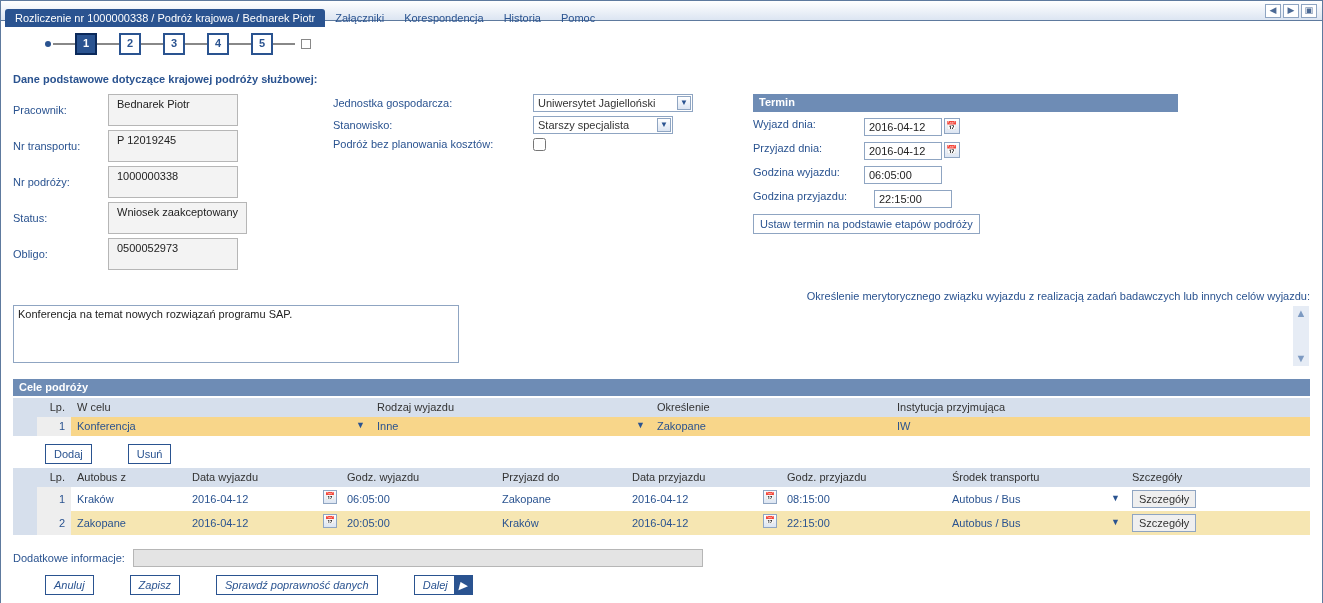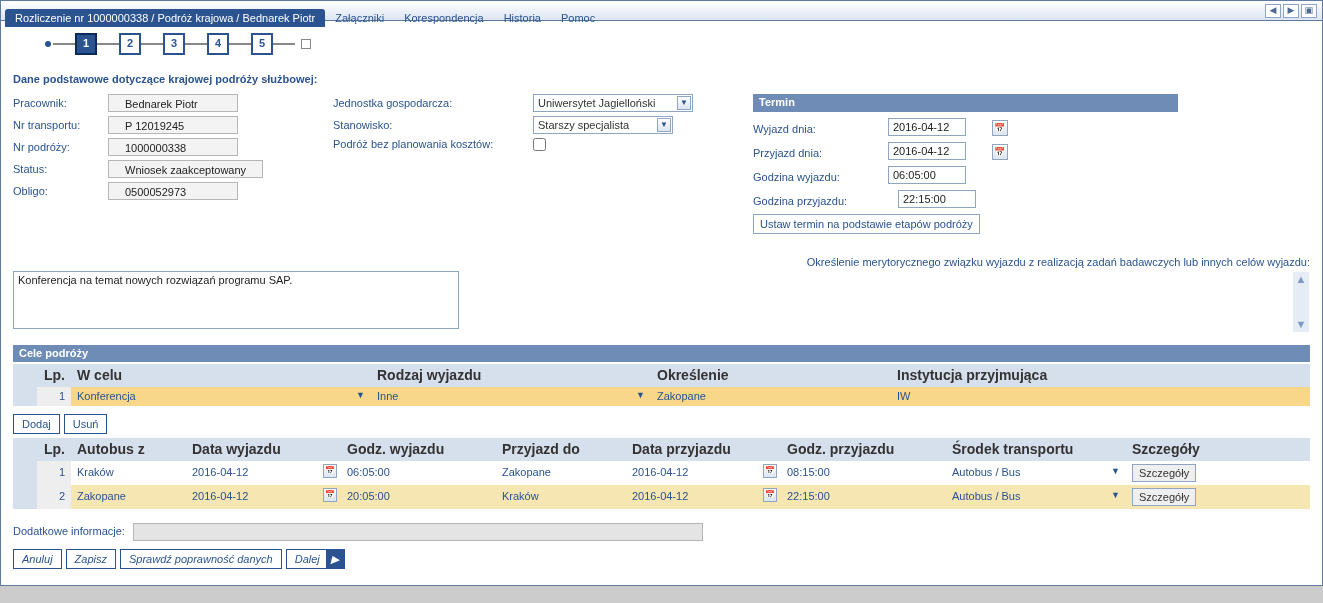--- a/index.html
+++ b/index.html
@@ -82,42 +82,42 @@
   .wizard .end{width:10px;height:10px;border:1px solid #888;background:#fff;margin-left:6px;}
   
   .section-title{color:var(--sap-link);font-weight:bold;margin:0 0 8px 0;}
   
   .basic{display:grid;grid-template-columns: 280px 380px auto;gap:0 40px;}
   .col{}
   .field{display:flex;align-items:center;margin:0 0 4px 0;}
   .field .lbl{width:95px;color:var(--sap-link);}
   .field .lbl.wide{width:200px;}
   .field .val{
-    height:18px;line-height:18px;
+    height:32px;line-height:18px;
     border:1px solid #B6B6B6;
     background:#F3F3F3;
-    padding:0 16px;
+    padding:0 8px;
     min-width:130px;
     color:#222;
     white-space:nowrap;
   }
   .field .select{height:18px;border:1px solid #8FA5C2;background:#fff;padding:0 1px 0 4px;display:flex;align-items:center;min-width:160px;}
   .field .select .sel-arrow{margin-left:auto;width:14px;height:14px;border:1px solid #8FA5C2;background:linear-gradient(#fff,#dce5f2);color:#2A5390;display:flex;align-items:center;justify-content:center;font-size:8px;}
   .field input[type="checkbox"]{margin:0;}
   
   .termin-box{width:425px;}
   .panel-h{
     background:var(--sap-header);
     color:#fff;
     font-weight:bold;
     padding:2px 6px;
     height:18px;
   }
   .termin-body{padding:6px 0;}
-  .tfield{display:inline-flex;align-items:flex-end;margin:0 18px 6px 0;gap:24px;}
+  .tfield{display:inline-flex;align-items:flex-start;margin:0 18px 6px 0;}
   .tfield .lbl{color:var(--sap-link);margin-right:6px;min-width:105px;}
   .tfield .val-in{height:18px;border:1px solid #8FA5C2;background:#fff;padding:0 4px;min-width:78px;color:#222;display:inline-block;line-height:16px;}
   .dateico{
     width:16px;height:16px;
     border:1px solid #8FA5C2;
     margin-left:2px;
     background:linear-gradient(#fff,#dce5f2);
     display:inline-flex;align-items:center;justify-content:center;
     font-size:9px;color:#2A5390;
   }
@@ -156,25 +156,25 @@
     margin-top:12px;
   }
   table.grid{
     border-collapse:collapse;
     width:100%;
     margin-top:2px;
   }
   table.grid th{
     background:var(--sap-header2);
     color:#333;
-    font-weight:bold;
+    font-weight:normal;
     text-align:left;
     padding:3px 6px;
     border:0;
-    font-size:14px;
+    font-size:11px;
     margin-top:20px;
   }
   table.grid td{
     padding:3px 6px;
     color:var(--sap-link);
   }
   .rowsel{width:22px;background:var(--sap-header2);}
   .lp{width:30px; text-align:right;color:var(--sap-link);}
   tr.hi td{background:var(--sap-row-hi);}
   tr.hi2 td{background:var(--sap-row-hi2);}
@@ -184,20 +184,21 @@
   tr.plain td.lp{background:#EEE;}
   .dd-arrow{float:right;color:#2A5390;font-size:9px;}
   .btn{
     height:20px;
     border:1px solid #2A5390;
     background:#fff;
     color:var(--sap-link);
     padding:0 8px;
     cursor:pointer;
     font:11px Arial;
+    margin-left:32px;
   }
   .btnbar{display:flex;gap:4px;margin:8px 0 4px 0;}
   .detailsbtn{
     height:18px;border:1px solid #8FA5C2;background:#EFEFEF;color:#333;padding:0 6px;font:11px Arial;cursor:pointer;
   }
   .ico-small{
     width:14px;height:14px;display:inline-block;vertical-align:middle;
     border:1px solid #8FA5C2;background:linear-gradient(#fff,#dce5f2);font-size:8px;text-align:center;line-height:12px;color:#2A5390;
     margin-left:auto;
   }

